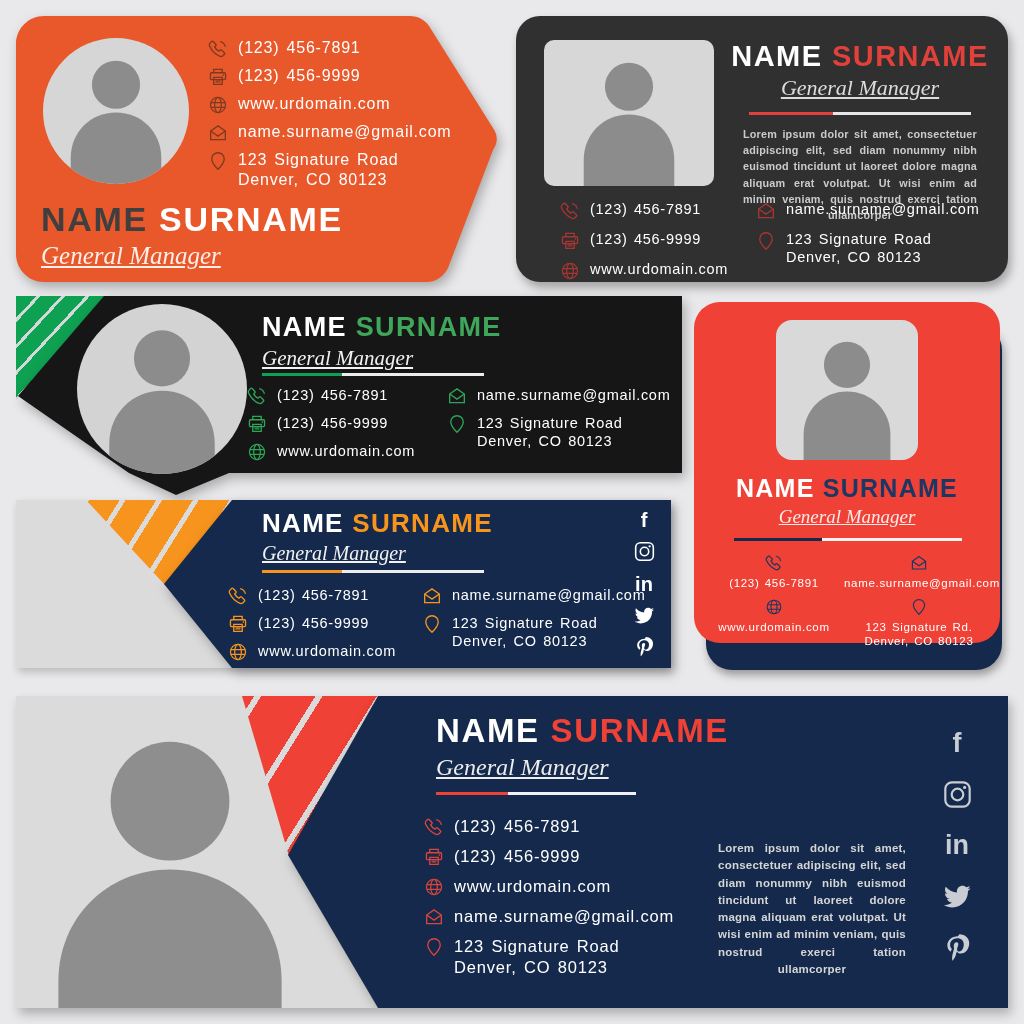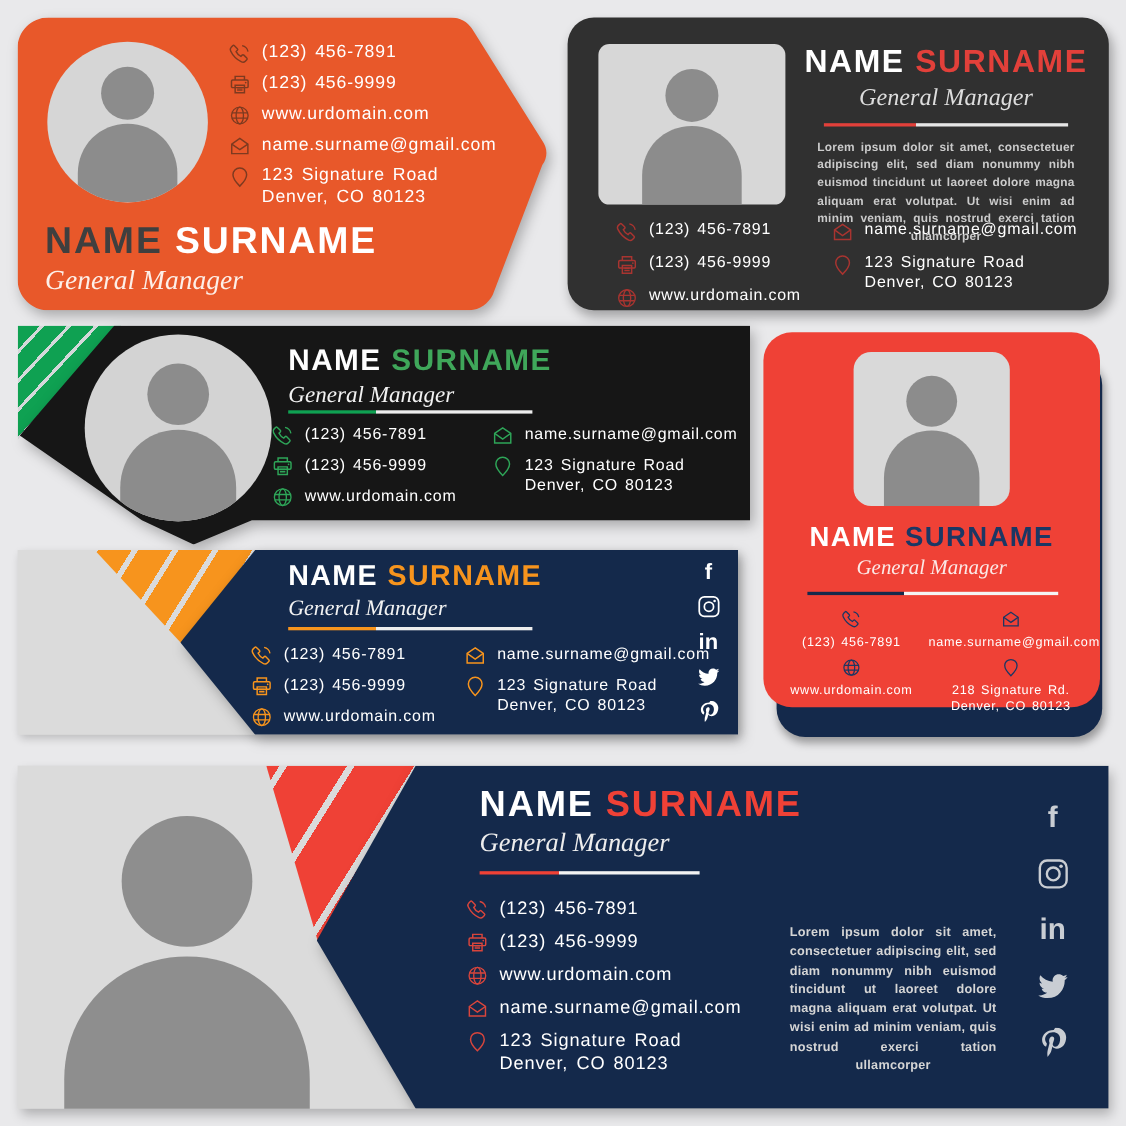--- a/index.html
+++ b/index.html
@@ -9,21 +9,21 @@
   .shadow{filter:drop-shadow(3px 5px 6px rgba(0,0,0,.28));position:absolute;inset:0;}
   .layer{position:absolute;}
   
   .av{position:absolute;overflow:hidden;background:#D6D6D6;}
   .av svg{display:block;width:100%;height:100%;color:#8C8C8C;}
   
   .crow{display:flex;align-items:flex-start;gap:10px;}
   .ci{width:20px;height:20px;flex:none;}
   .ct{color:#FFFFFF;letter-spacing:.05em;word-spacing:.12em;line-height:1.25;}
   .nameline{font-weight:bold;letter-spacing:.05em;white-space:nowrap;}
-  .jt{font-family:"Liberation Serif",serif;font-style:italic;}
+  .jt{font-family:"Liberation Serif",serif;font-style:italic;text-decoration:underline;}
   .divider{height:3px;position:absolute;}
   .about{color:#CBCBCB;text-align:justify;text-align-last:center;line-height:1.5;letter-spacing:.02em;font-weight:bold;}
   .sg{font-weight:bold;line-height:1;}
 
   
   .c1{left:16px;top:16px;width:482px;height:266px;}
   .c1 .av{left:27px;top:22px;width:146px;height:146px;border-radius:50%;}
   .c1-contact{position:absolute;left:192px;top:22px;display:flex;flex-direction:column;gap:7px;}
   .c1-contact .ct{font-size:16px;}
   .c1-contact .ci{color:#7D3A20;margin-top:1px;}
@@ -354,21 +354,21 @@
   <div class="c4-cell c4-c3">
     <svg class="ci">
         <use href="#i-globe"></use>
       </svg>
     <span class="ct">www.urdomain.com</span>
   </div>
   <div class="c4-cell c4-c4">
     <svg class="ci">
         <use href="#i-pin"></use>
       </svg>
-    <span class="ct">218 Signature Rd.</span>
+    <span class="ct">123 Signature Rd.</span>
     <span class="ct">Denver, CO 80123</span>
   </div>
 </div>
 
 <div class="card c5">
   <div class="c5-bg"></div>
   <div class="c5-stripes"></div>
   <div class="shadow">
       <div class="c5-navy"></div>
     </div>

